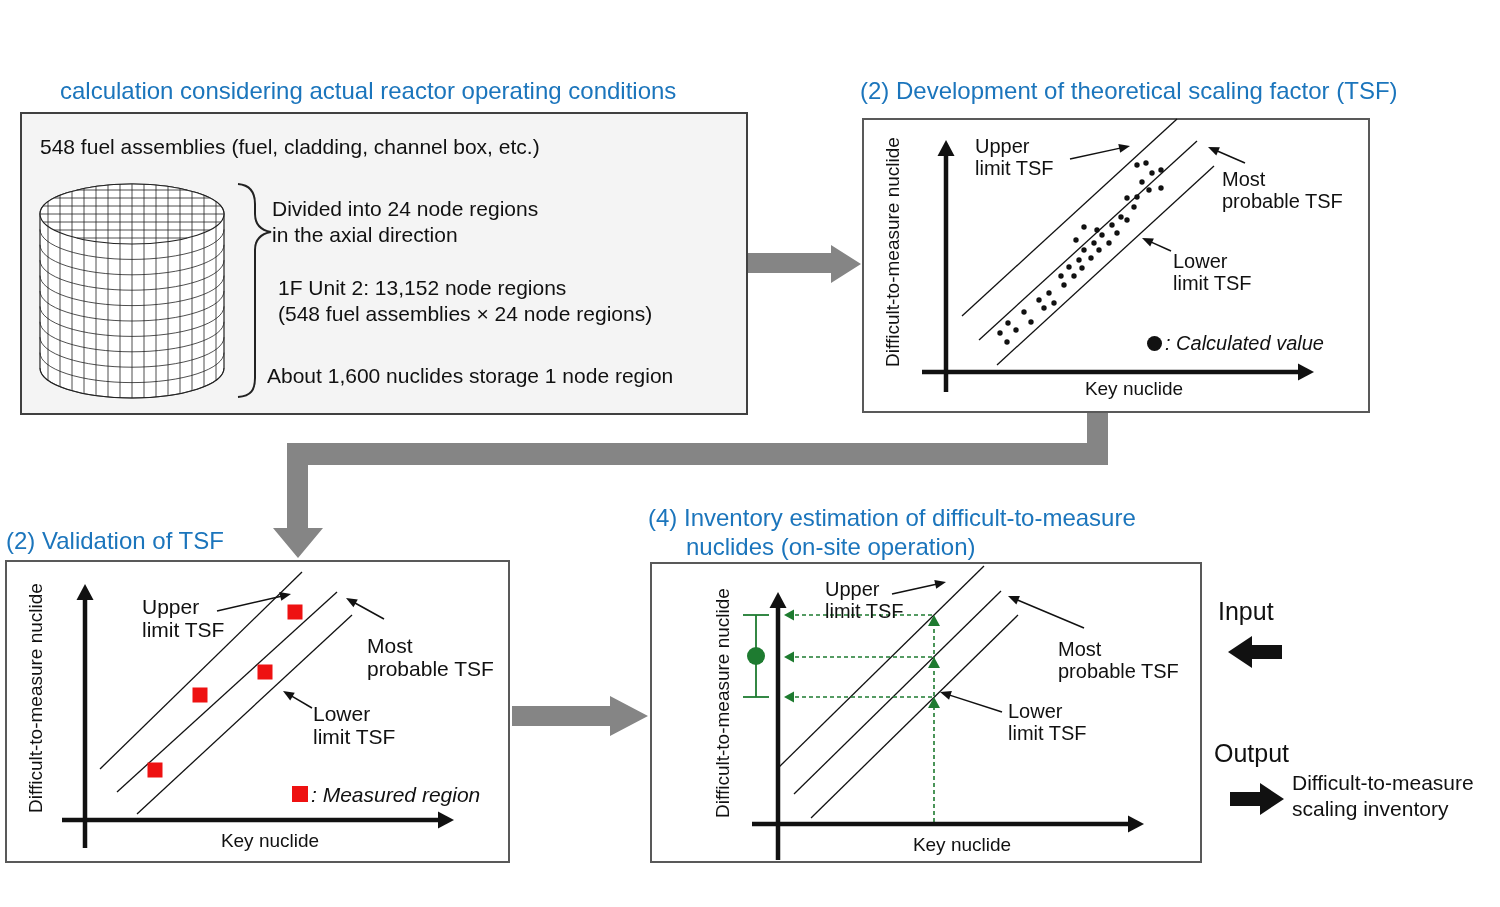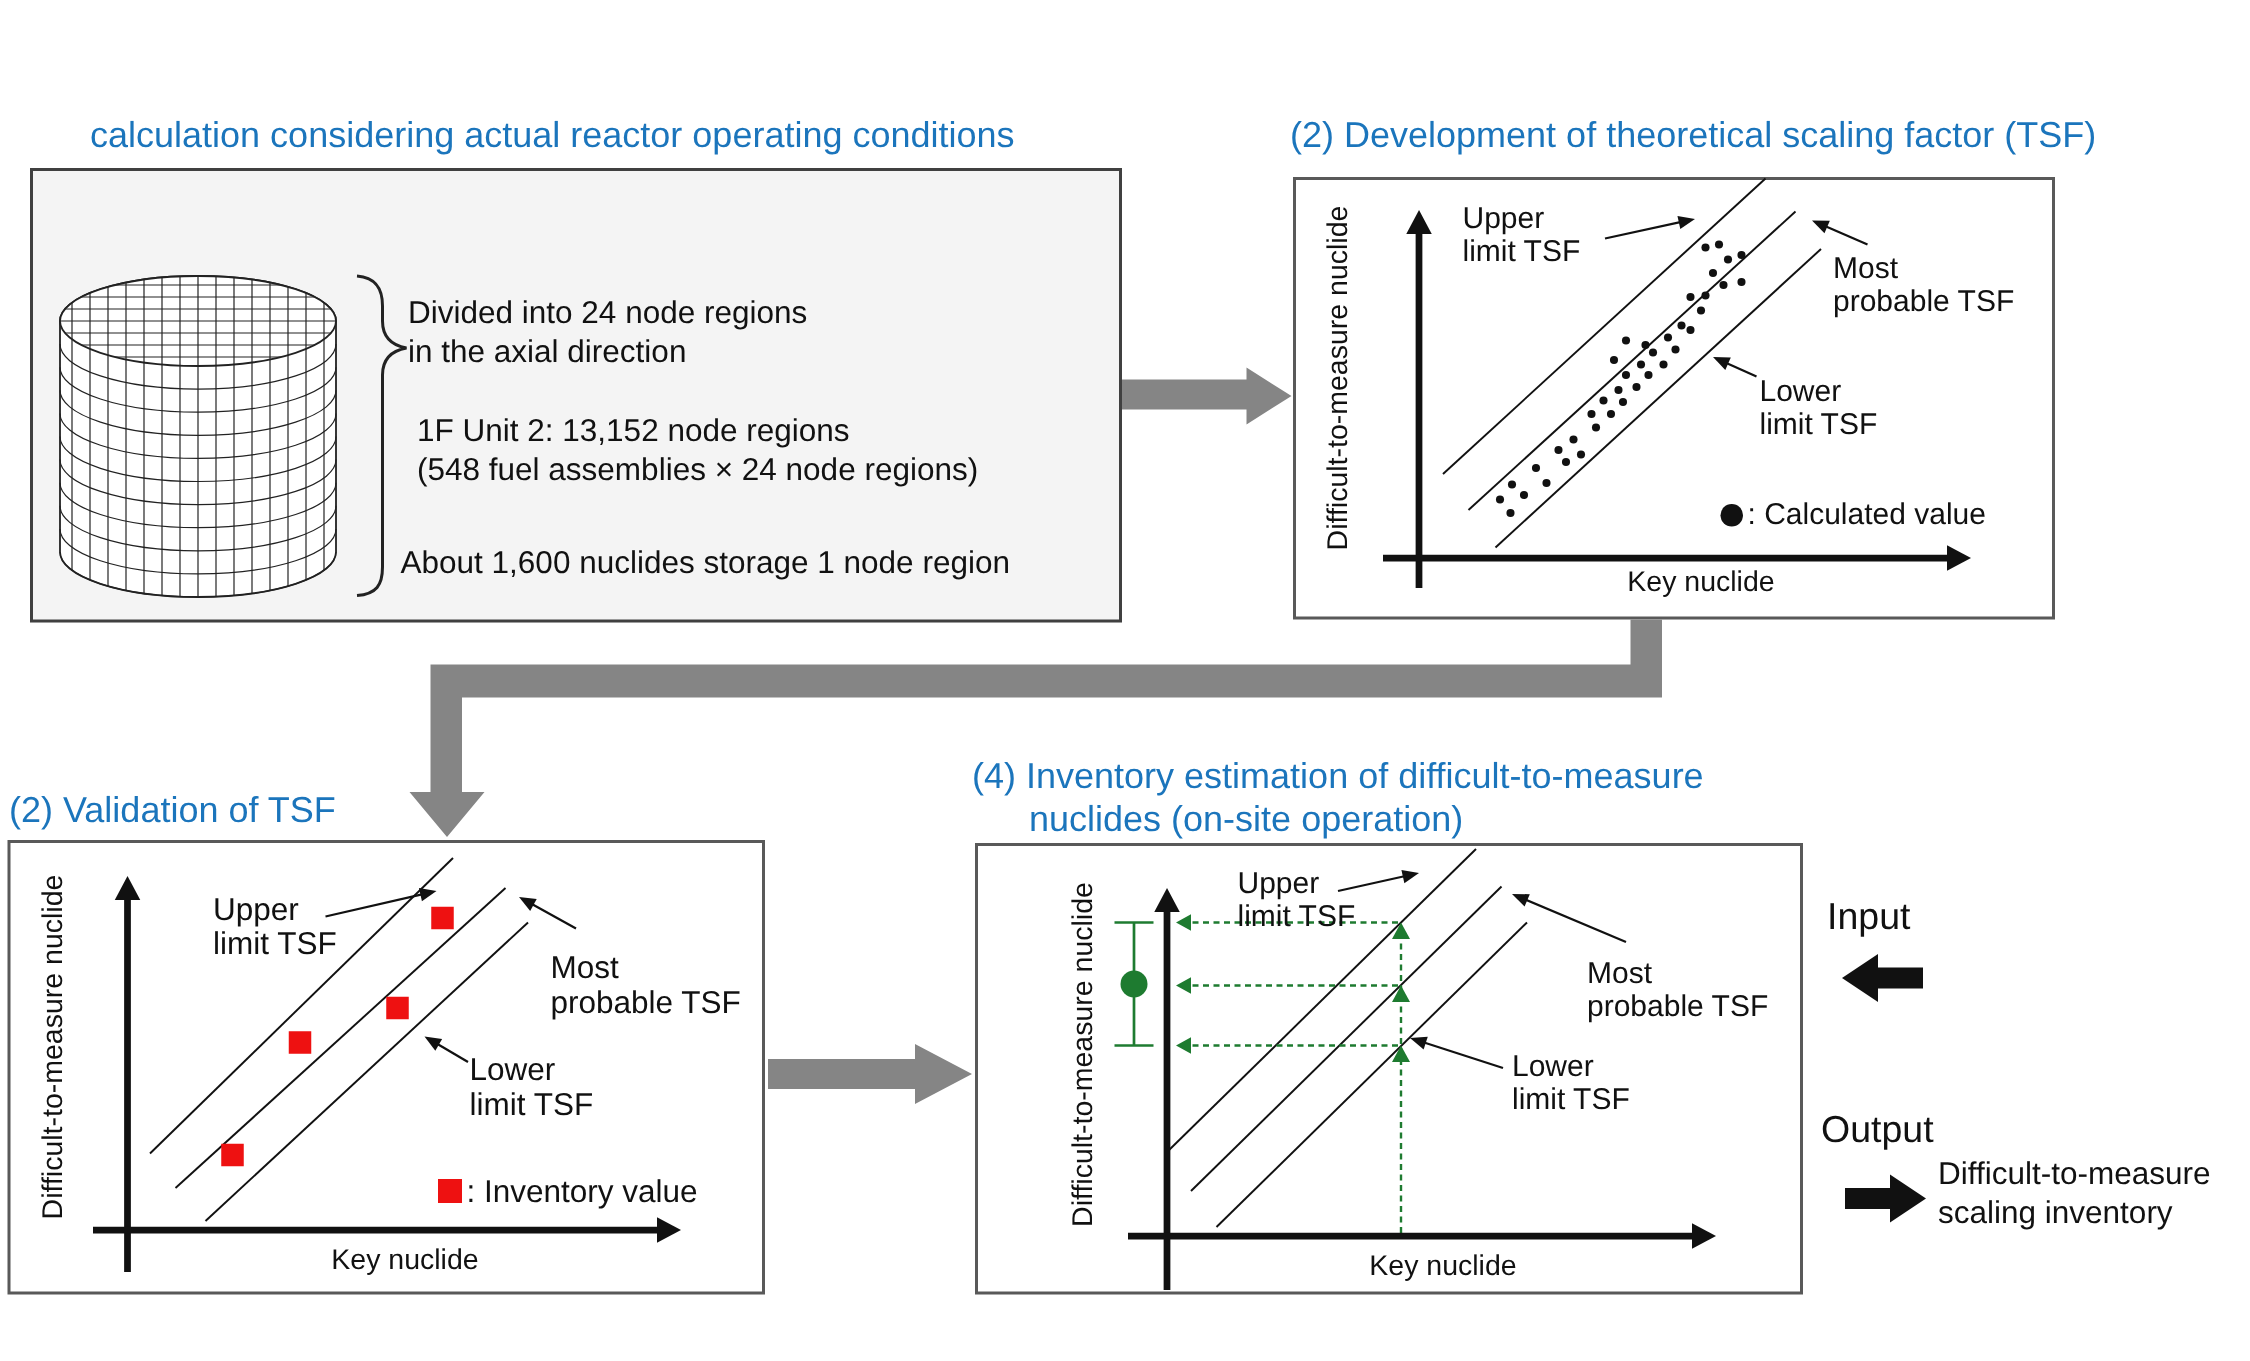--- a/index.html
+++ b/index.html
@@ -9,21 +9,21 @@
   .title{font-size:24px;color:#1b75bc;white-space:nowrap;}
   .panel{position:absolute;border:2px solid #595959;background:#ffffff;}
   .p1bg{background:#f4f4f4;border-color:#404040;}
   .body21{font-size:21px;line-height:26px;white-space:pre-line;}
   .plotlab{font-size:20px;line-height:22px;white-space:pre-line;}
   .plotlab3{font-size:21px;line-height:23px;white-space:pre-line;}
   .xlab{font-size:19px;text-align:center;}
   .ylab{font-size:19px;text-align:center;transform:rotate(-90deg);transform-origin:0 0;}
   .legend-dot{width:15px;height:15px;border-radius:50%;background:#111;}
   .legend-sq{width:16px;height:16px;background:#ee1111;}
-  .legtext{font-size:20px;white-space:nowrap;}
+  .legtext{font-size:20px;white-space:nowrap;font-style:italic;}
   .iolabel{font-size:25px;white-space:nowrap;}
   .iotext{font-size:21px;line-height:26px;white-space:pre-line;}
   svg{position:absolute;left:0;top:0;overflow:visible;}
 </style>
 </head>
 <body>
 
 <div class="stage">
 
   <svg id="connectors" width="1500" height="907">
@@ -32,20 +32,21 @@
       <polygon points="512,706 610,706 610,696 648,716 610,736 610,726 512,726" fill="#858585"></polygon>
     </svg>
 
   <div class="abs title" style="left:60px;top:77px">calculation considering actual reactor operating conditions</div>
   <div class="abs title" style="left:860px;top:77px">(2) Development of theoretical scaling factor (TSF)</div>
   <div class="abs title" style="left:6px;top:527px">(2) Validation of TSF</div>
   <div class="abs title" style="left:648px;top:504px">(4) Inventory estimation of difficult-to-measure</div>
   <div class="abs title" style="left:686px;top:533px">nuclides (on-site operation)</div>
 
   <div class="panel p1bg" style="left:20px;top:112px;width:724px;height:299px">
+    <div class="abs body21" style="left:18px;top:20px">548 fuel assemblies (fuel, cladding, channel box, etc.)</div>
     <svg id="core-svg" style="left:10px;top:66px" width="260" height="230">
         <path d="M 8 34 A 92 30 0 0 1 192 34 L 192 188 A 92 30 0 0 1 8 188 Z" fill="#fff" stroke="#222" stroke-width="1.2"></path>
         <path d="M 8 49.4 A 92 30 0 0 0 192 49.4" fill="none" stroke="#222" stroke-width="0.8"></path>
         <path d="M 8 64.8 A 92 30 0 0 0 192 64.8" fill="none" stroke="#222" stroke-width="0.8"></path>
         <path d="M 8 80.2 A 92 30 0 0 0 192 80.2" fill="none" stroke="#222" stroke-width="0.8"></path>
         <path d="M 8 95.6 A 92 30 0 0 0 192 95.6" fill="none" stroke="#222" stroke-width="0.8"></path>
         <path d="M 8 111 A 92 30 0 0 0 192 111" fill="none" stroke="#222" stroke-width="0.8"></path>
         <path d="M 8 126.4 A 92 30 0 0 0 192 126.4" fill="none" stroke="#222" stroke-width="0.8"></path>
         <path d="M 8 141.8 A 92 30 0 0 0 192 141.8" fill="none" stroke="#222" stroke-width="0.8"></path>
         <path d="M 8 157.2 A 92 30 0 0 0 192 157.2" fill="none" stroke="#222" stroke-width="0.8"></path>
@@ -187,21 +188,21 @@
       </svg>
     <div class="abs ylab" style="left:18px;top:256px;width:240px">Difficult-to-measure nuclide</div>
     <div class="abs xlab" style="left:173px;top:268px;width:180px">Key nuclide</div>
     <div class="abs plotlab3" style="left:135px;top:33px">Upper
 limit TSF</div>
     <div class="abs plotlab3" style="left:360px;top:72px">Most
 probable TSF</div>
     <div class="abs plotlab3" style="left:306px;top:140px">Lower
 limit TSF</div>
     <div class="abs legend-sq" style="left:285px;top:224px"></div>
-    <div class="abs legtext" style="left:304px;top:221px;font-size:21px">: Inventory value</div>
+    <div class="abs legtext" style="left:304px;top:221px;font-size:21px">: Measured region</div>
   </div>
 
   <div class="panel" style="left:650px;top:562px;width:548px;height:297px">
     <svg id="plot-4" width="548" height="297">
         <line x1="125" y1="205" x2="332" y2="2" stroke="#111" stroke-width="1.3"></line>
         <line x1="142" y1="230" x2="349" y2="27" stroke="#111" stroke-width="1.3"></line>
         <line x1="159" y1="254" x2="366" y2="51" stroke="#111" stroke-width="1.3"></line>
         <line x1="282" y1="258" x2="282" y2="55" stroke="#1e7b30" stroke-width="1.6" stroke-dasharray="4 3"></line>
         <polygon points="282,51 288,62 276,62" fill="#1e7b30"></polygon>
         <line x1="280" y1="51" x2="139" y2="51" stroke="#1e7b30" stroke-width="1.6" stroke-dasharray="4 3"></line>

